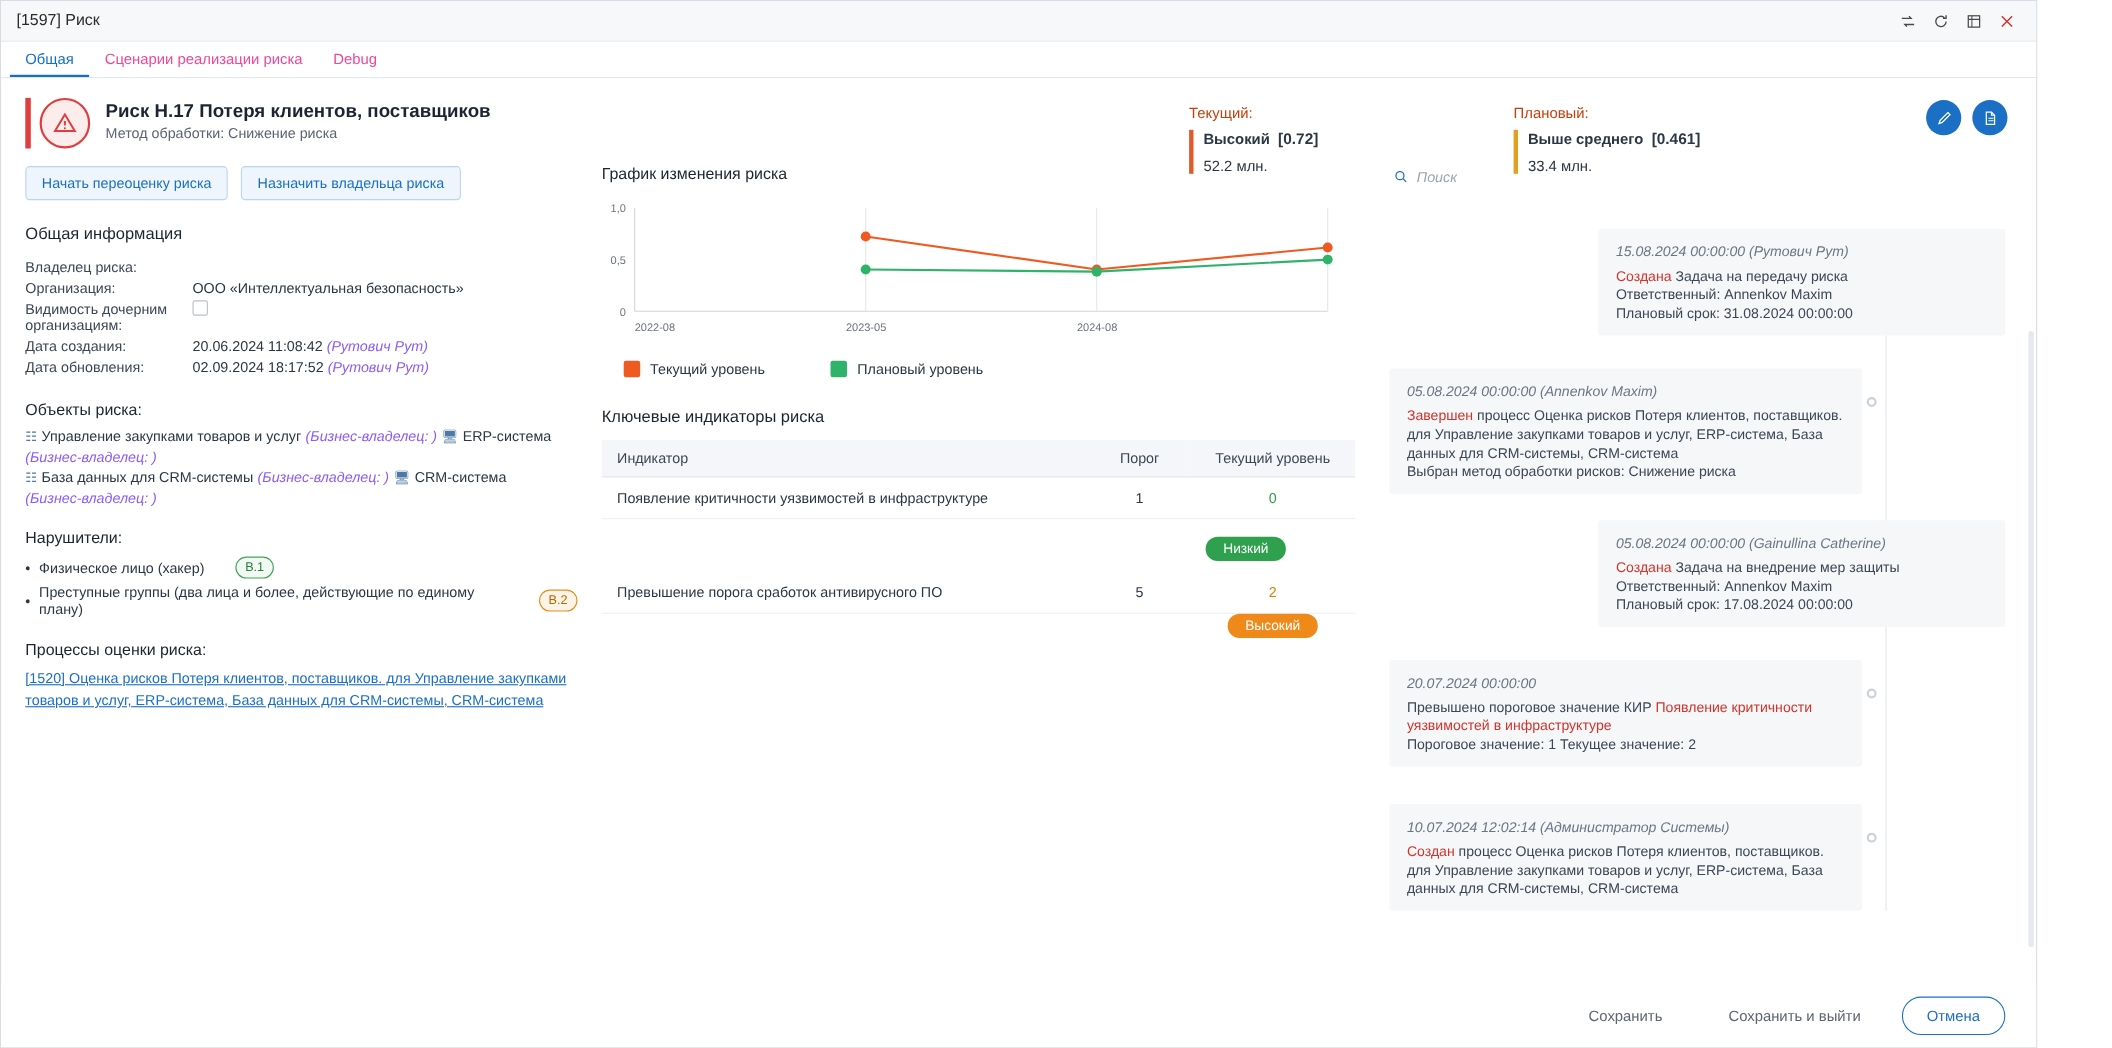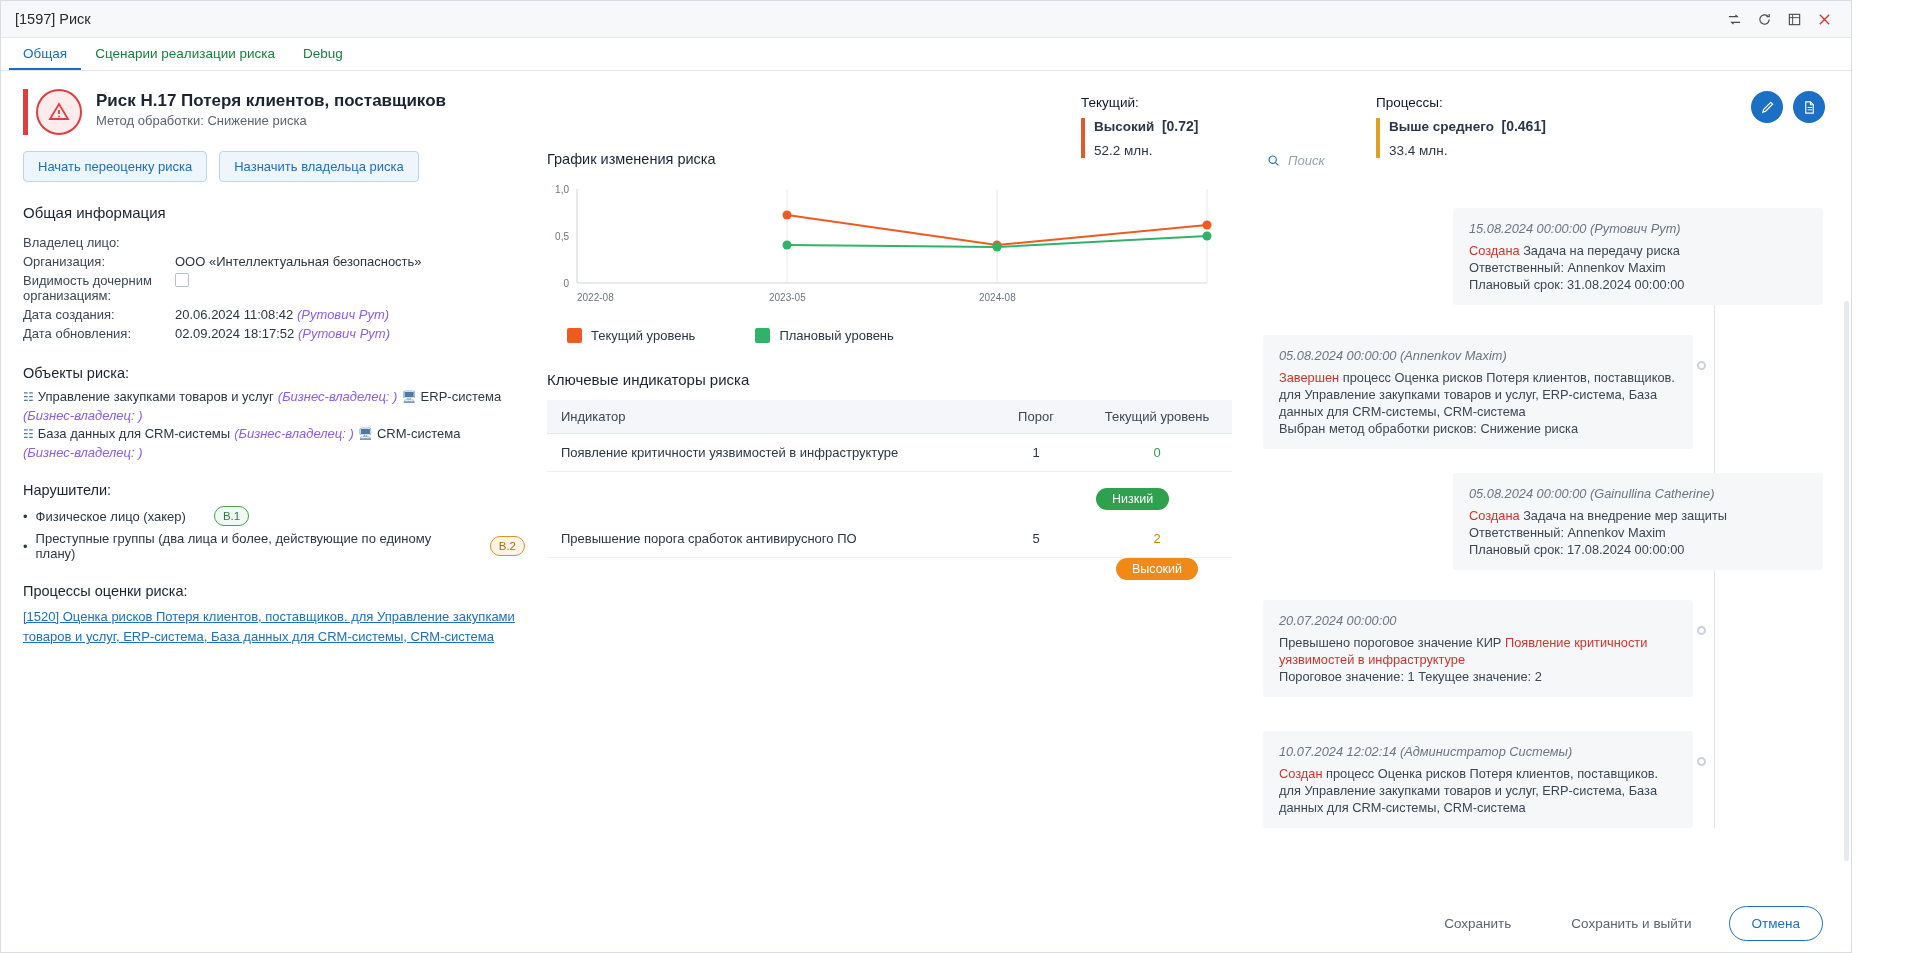--- a/index.html
+++ b/index.html
@@ -48,21 +48,21 @@
     display: flex;
     align-items: stretch;
     border-bottom: 1px solid #e3e7ec;
     padding-left: 8px;
     background: #fff;
   }
   .tab {
     padding: 0 14px;
     display: flex; align-items: center;
     font-size: 13.5px;
-    color: #15803d;
+    color: #ec4899;
     cursor: pointer;
     border-bottom: 2px solid transparent;
   }
   .tab.active {
     color: #1570c4;
     border-bottom-color: #1570c4;
   }
 
   
   .header {
@@ -98,21 +98,21 @@
     color: #5a6472;
   }
   .lvl-block {
     position: absolute;
     top: 24px;
   }
   .lvl-block.current { left: 1080px; }
   .lvl-block.planned { left: 1375px; }
   .lvl-block .caption {
     font-size: 13.5px;
-    color: #0f172a;
+    color: #c2410c;
     margin-bottom: 8px;
   }
   .lvl-row {
     border-left: 4px solid #e08020;
     padding-left: 9px;
   }
   .lvl-row.high { border-left-color: #e05a2b; }
   .lvl-row.mid  { border-left-color: #e0a020; }
   .lvl-value {
     font-size: 13.5px;
@@ -385,21 +385,21 @@
       <div class="caption">Текущий:</div>
       <div class="lvl-row high">
         <div class="lvl-value">
           <span>Высокий</span>&nbsp;&nbsp;<b>[0.72]</b>
         </div>
         <div class="lvl-money">52.2 млн.</div>
       </div>
     </div>
 
     <div class="lvl-block planned">
-      <div class="caption">Процессы:</div>
+      <div class="caption">Плановый:</div>
       <div class="lvl-row mid">
         <div class="lvl-value">
           <span>Выше среднего</span>&nbsp;&nbsp;<b>[0.461]</b>
         </div>
         <div class="lvl-money">33.4 млн.</div>
       </div>
     </div>
 
     <div class="hdr-actions">
       <div class="circle-btn">
@@ -423,21 +423,21 @@
       <div class="btn-row">
         <button class="pill-btn">Начать переоценку риска</button>
         <button class="pill-btn">Назначить владельца риска</button>
       </div>
 
       <div class="sec-title">Общая информация</div>
 
       <table class="info-table">
         <tbody>
             <tr>
-          <td class="k">Владелец лицо:</td>
+          <td class="k">Владелец риска:</td>
           <td class="v"></td>
         </tr>
         <tr>
           <td class="k">Организация:</td>
           <td class="v">ООО «Интеллектуальная безопасность»</td>
         </tr>
         <tr>
           <td class="k">Видимость дочерним организациям:</td>
           <td class="v">
             <span class="chk"></span>

